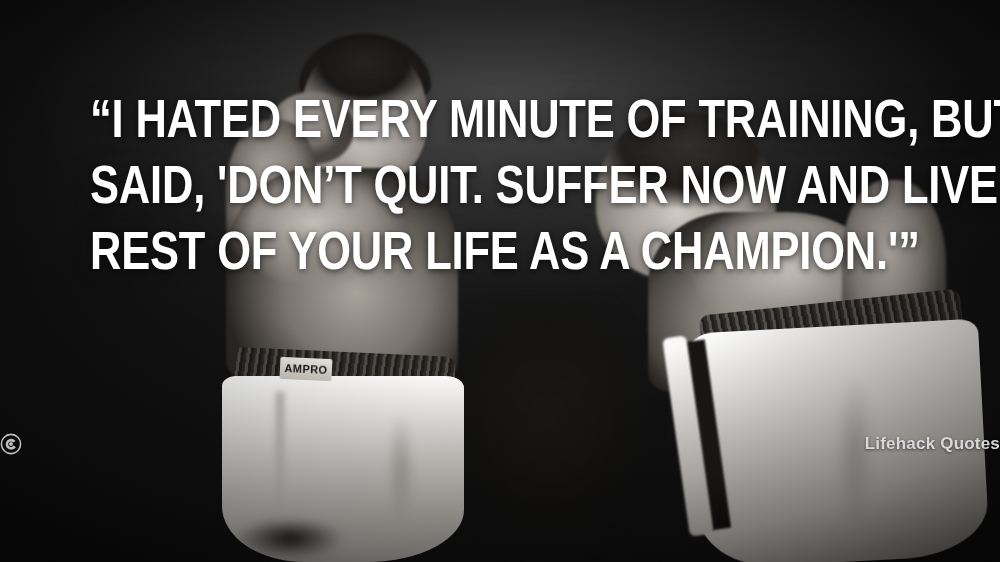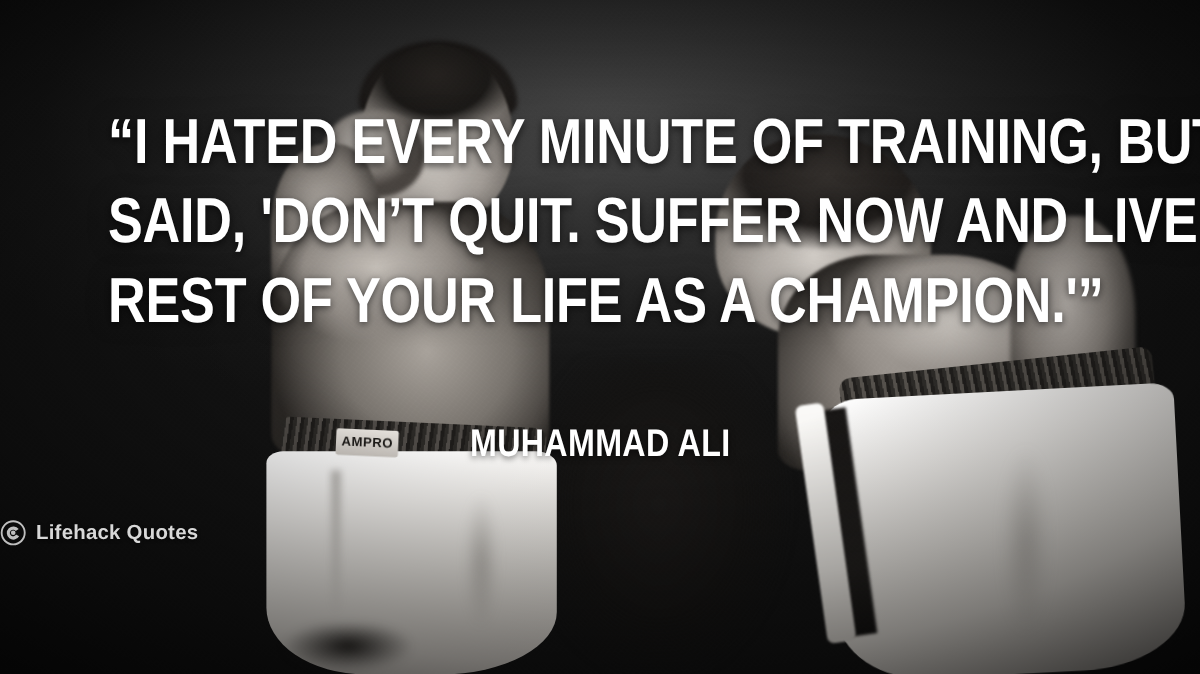--- a/index.html
+++ b/index.html
@@ -221,21 +221,21 @@
     transform: scaleX(.84);
     text-shadow: 0 2px 6px rgba(0,0,0,.55);
   }
 
   
   .watermark {
     position: absolute;
     left: 0; right: 0; top: 433px;
     display: flex;
     align-items: center;
-    justify-content: flex-start;
+    justify-content: space-between;
     gap: 8px;
     z-index: 6;
   }
   .wm-logo {
     width: 22px; height: 22px;
     flex: 0 0 auto;
     display: block;
     opacity: .88;
   }
   .wm-text {
@@ -281,23 +281,20 @@
     <div class="grain"></div>
     <div class="vignette"></div>
   </div>
 
   <div class="quote-block">
     <span class="quote-line">“I HATED EVERY MINUTE OF TRAINING, BUT I</span>
     <span class="quote-line">SAID, 'DON’T QUIT. SUFFER NOW AND LIVE THE</span>
     <span class="quote-line">REST OF YOUR LIFE AS A CHAMPION.'”</span>
   </div>
 
-  <div class="attribution">
-    <span>MUHAMMAD ALI</span>
-  </div>
 
   <div class="watermark">
     <svg class="wm-logo" viewBox="0 0 24 24" aria-hidden="true">
       <circle cx="12" cy="12" r="10.5" fill="none" stroke="#d8d8d8" stroke-width="1.7"></circle>
       <path d="M17 8.6 A6 6 0 1 0 17.4 15.2 L14.6 13.6 A3 3 0 1 1 14.3 10.4 Z" fill="#d8d8d8"></path>
       <circle cx="12" cy="12" r="2.1" fill="#d8d8d8"></circle>
     </svg>
     <span class="wm-text">Lifehack Quotes</span>
   </div>
 

